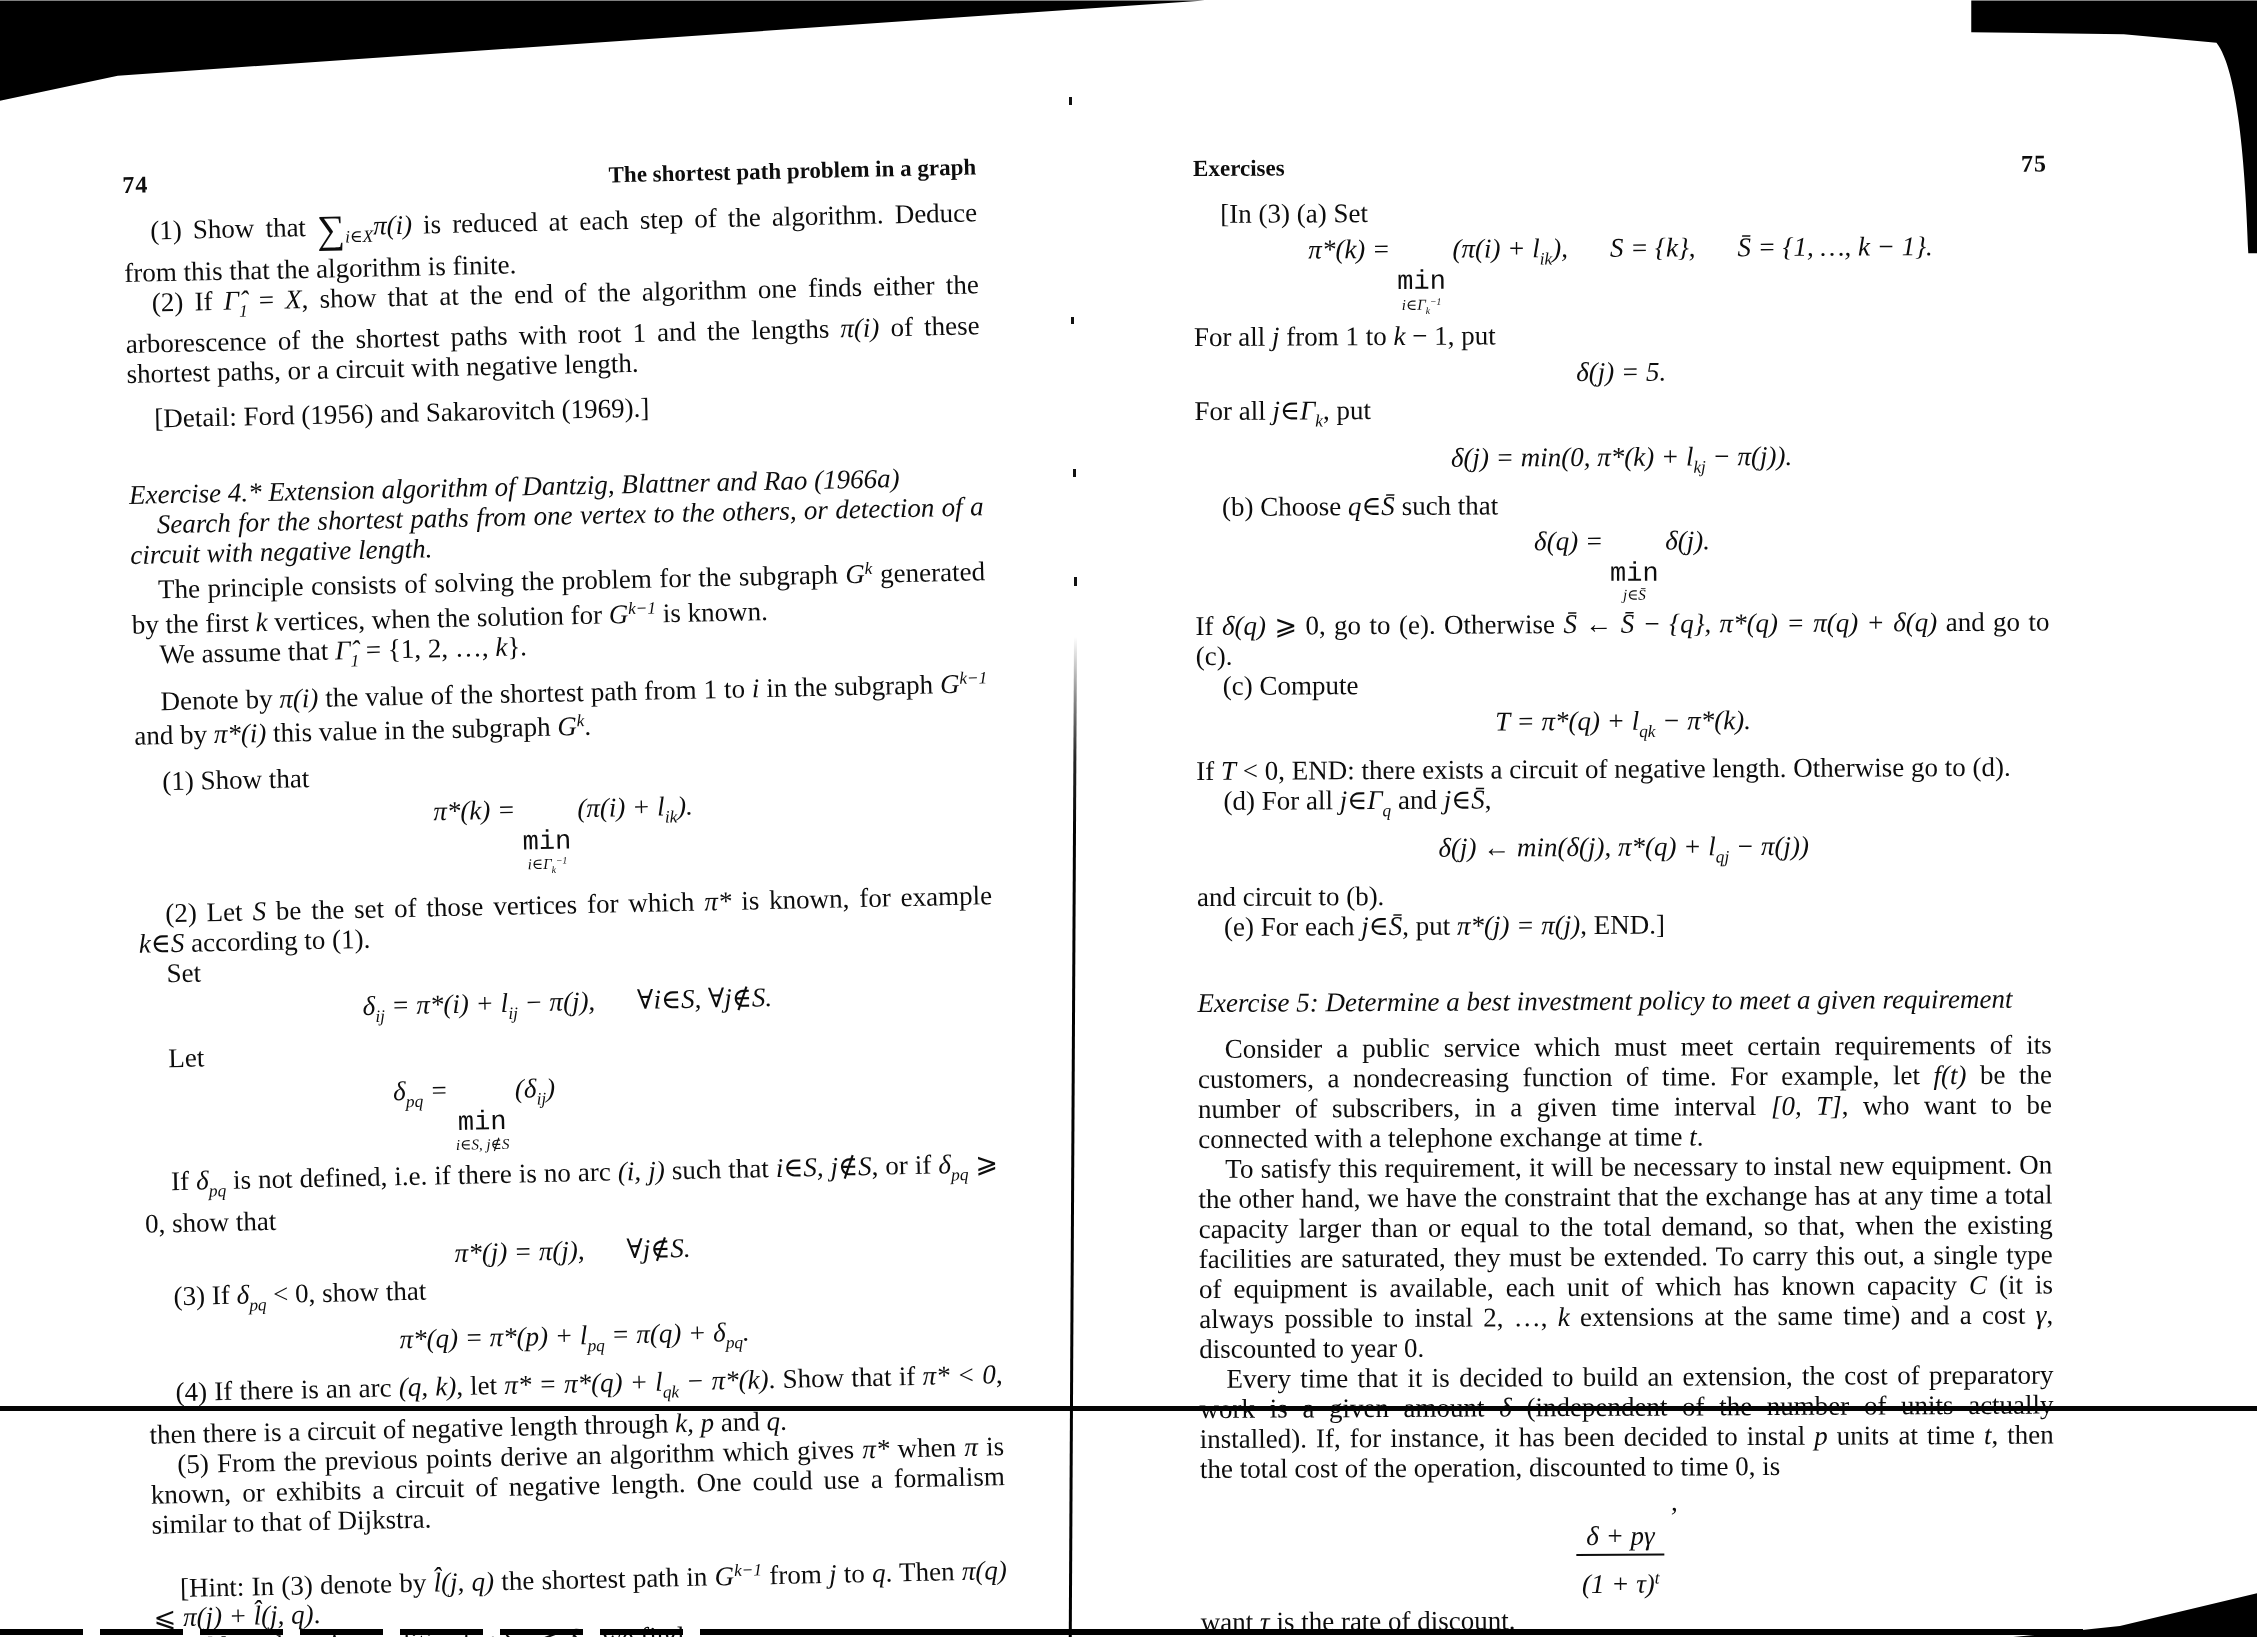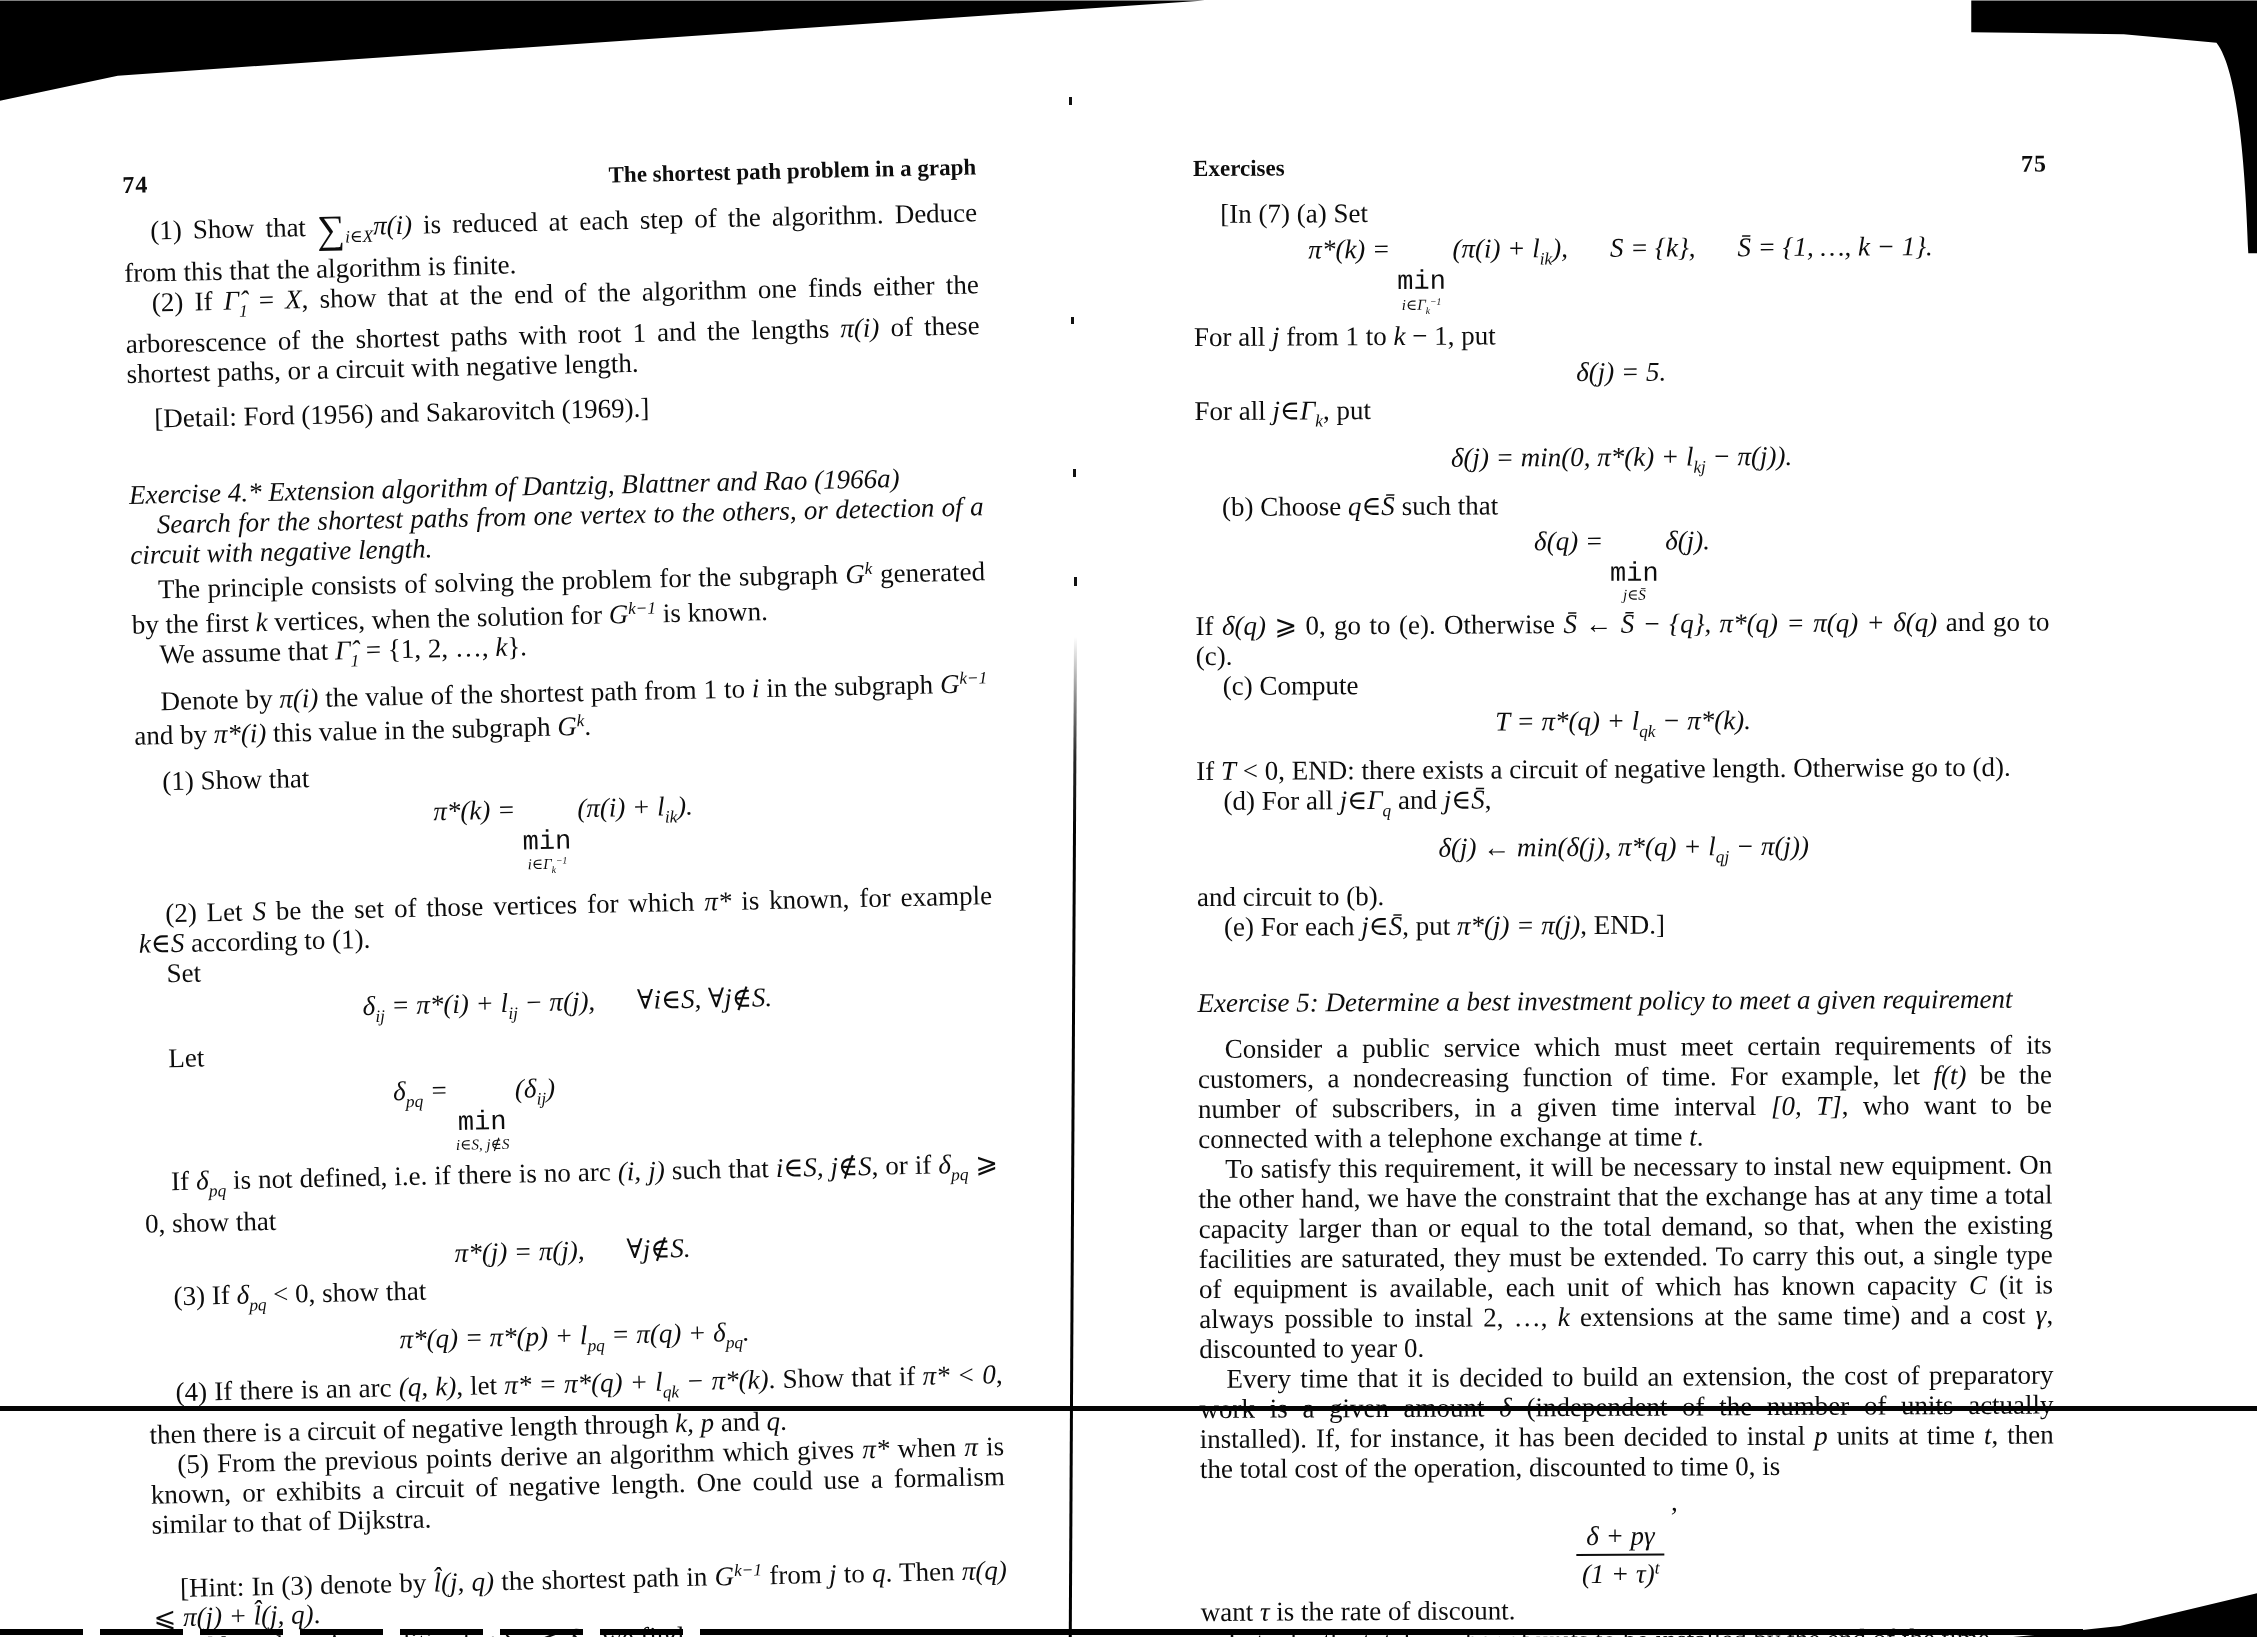--- a/index.html
+++ b/index.html
@@ -28,21 +28,21 @@
   .ti{font-style:italic;}
   .tsub{font-style:italic;font-size:.64em;vertical-align:-0.42em;}
   .tsup{font-style:italic;font-size:.64em;vertical-align:.52em;}
   .tsum{font-size:1.45em;line-height:0;vertical-align:-0.18em;}
   .tsp{display:inline-block;width:42px;}
   .u{display:inline-flex;flex-direction:column;align-items:center;vertical-align:-1.15em;text-indent:0;}
   .u .um{display:block;line-height:1.02;font-family:Liberation Mono, monospace;}
   .u .ud{display:block;font-size:.56em;line-height:1;font-style:italic;white-space:nowrap;}
   .fr{display:inline-flex;flex-direction:column;align-items:center;vertical-align:-1.25em;text-indent:0;justify-content:space-between;}
   .fr .num{display:block;padding:0 9.7px 3.9px;border-bottom:2.4px solid #0d0d0d;line-height:1.05;}
-  .fr .den{display:block;padding-top:4px;line-height:1.05;}
+  .fr .den{display:block;padding-top:14px;line-height:1.05;}
   
   #artifacts{position:absolute;left:0;top:0;width:2257px;height:1638px;z-index:5;pointer-events:none;}
   #crease{position:absolute;left:0;top:1406px;width:2257px;height:4.8px;background:#040404;z-index:6;}
   #foldline{position:absolute;left:1074px;top:637px;width:2.9px;height:1000px;z-index:6;
             background:linear-gradient(to bottom,rgba(0,0,0,0) 0%,rgba(0,0,0,.45) 6%,rgba(0,0,0,.85) 12%,#000 20%,#000 100%);
             transform:rotate(0.3deg);transform-origin:top left;}
   .speck{position:absolute;width:2.9px;background:#111;z-index:6;}
   #bottomline{position:absolute;left:0;top:1629px;width:2257px;height:5.8px;z-index:6;
               background:repeating-linear-gradient(90deg,#000 0 83px,rgba(0,0,0,0) 83px 100px);}
   #bottomline2{position:absolute;left:705px;top:1629px;width:1313px;height:5.8px;background:#000;z-index:6;}
@@ -89,21 +89,21 @@
         <div class="line pi"><span class="tr">Adding these inequalities for </span><span class="ti">δ</span><span class="tsub">pq</span><span class="tr"> ⩽ </span><span class="ti">δ</span><span class="tsub">ij</span><span class="tr">, we find</span></div>
       </div>
   </div>
 
   <div class="page" id="rightpage">
     <div class="pghead">
       <span class="runhead">Exercises</span>
       <span class="pgnum">75</span>
     </div>
     <div>
-        <div class="line pi"><span class="tr">[In (7) (a) Set</span></div>
+        <div class="line pi"><span class="tr">[In (3) (a) Set</span></div>
         <div class="line f fu"><span class="ti">π*(k) = </span><span class="u">
             <span class="um"><span class="tr">min</span></span>
             <span class="ud"><span class="ti">i∈Γ</span><span class="tsub">k</span><span class="tsup">−1</span></span>
           </span><span class="ti"> (π(i) + l</span><span class="tsub">ik</span><span class="ti">),</span><span class="tsp"></span><span class="ti">S = {k},</span><span class="tsp"></span><span class="ti">S̄ = {1, …, k − 1}.</span></div>
         <div class="line p"><span class="tr">For all </span><span class="ti">j</span><span class="tr"> from 1 to </span><span class="ti">k</span><span class="tr"> − 1, put</span></div>
         <div class="line f"><span class="ti">δ(j) = 5.</span></div>
         <div class="line p"><span class="tr">For all </span><span class="ti">j∈Γ</span><span class="tsub">k</span><span class="tr">, put</span></div>
         <div class="line f"><span class="ti">δ(j) = min(0, π*(k) + l</span><span class="tsub">kj</span><span class="ti"> − π(j)).</span></div>
         <div class="line pi"><span class="tr">(b)   Choose </span><span class="ti">q∈S̄</span><span class="tr"> such that</span></div>
         <div class="line f fu"><span class="ti">δ(q) = </span><span class="u">

